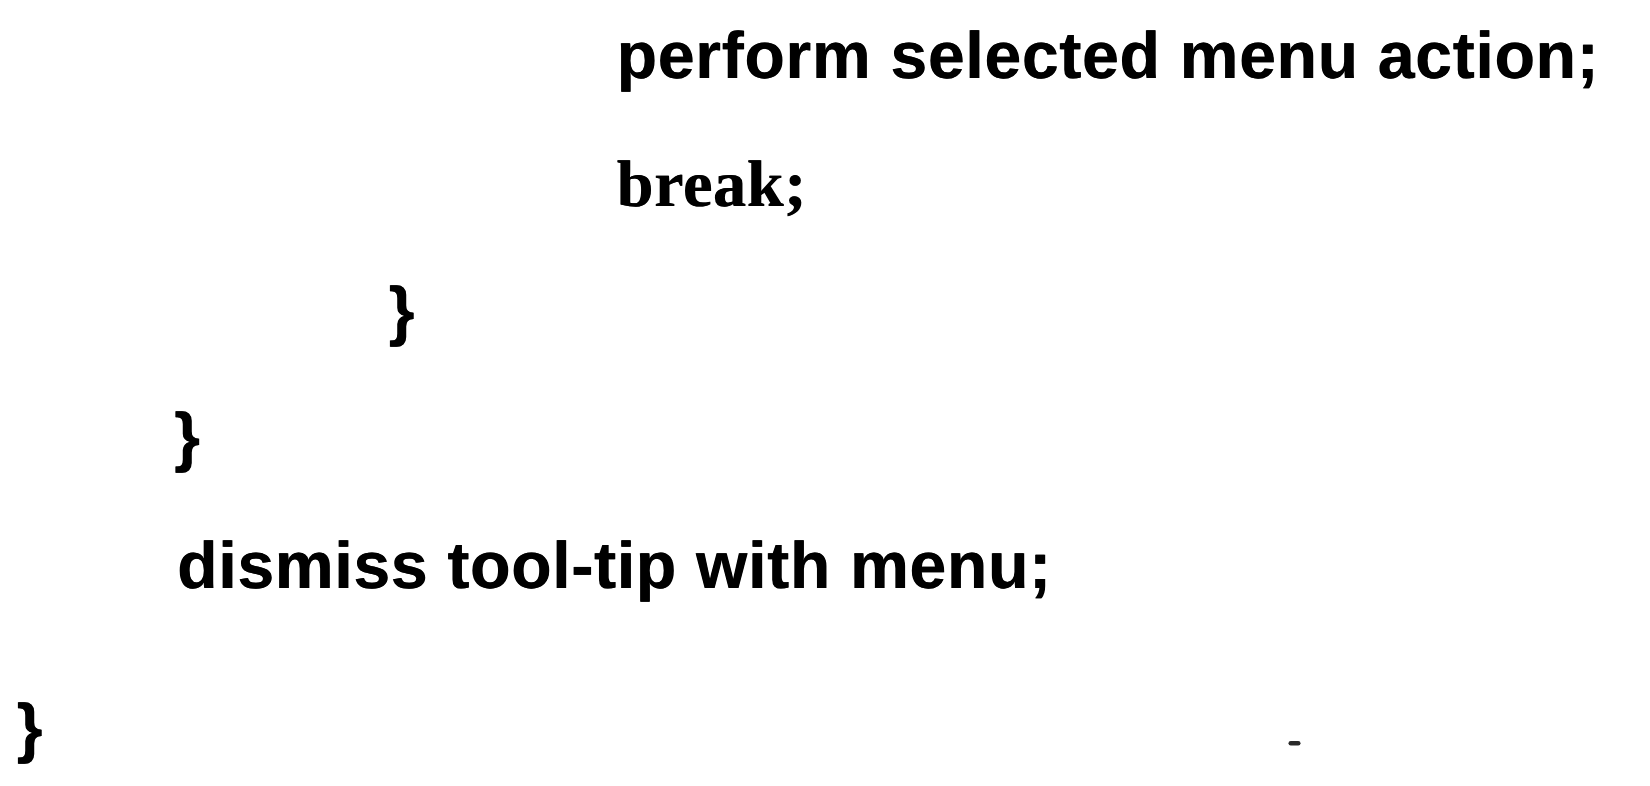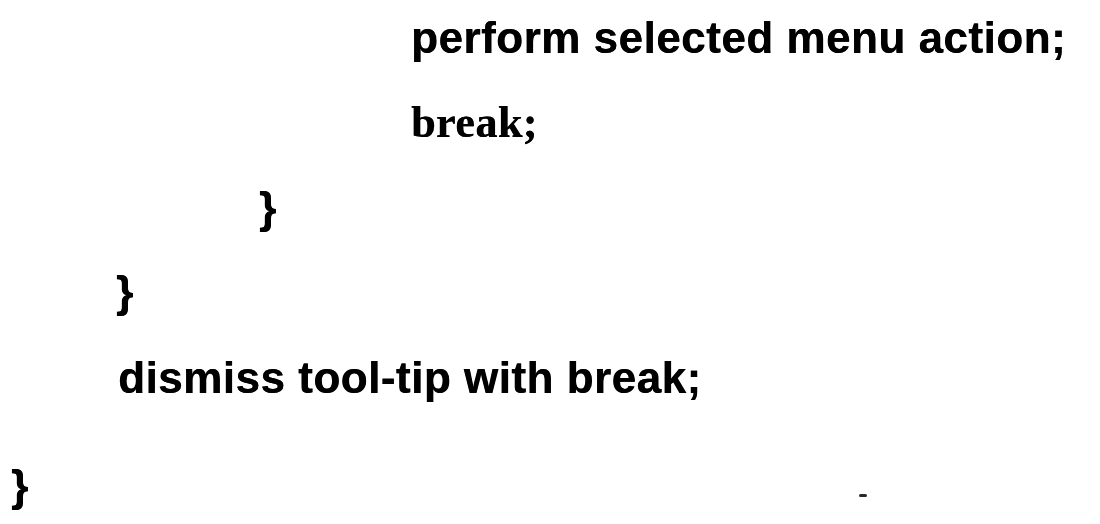--- a/index.html
+++ b/index.html
@@ -51,19 +51,19 @@
 <div class="page">
 
   <div id="line-1" class="code-line">perform selected menu action;</div>
 
   <div id="line-2" class="code-line">break;</div>
 
   <div id="line-3" class="code-line">}</div>
 
   <div id="line-4" class="code-line">}</div>
 
-  <div id="line-5" class="code-line">dismiss tool-tip with break;</div>
+  <div id="line-5" class="code-line">dismiss tool-tip with menu;</div>
 
   <div id="line-6" class="code-line">}</div>
 
   <div class="scan-speck"></div>
 
 </div>
 
 </body></html>

